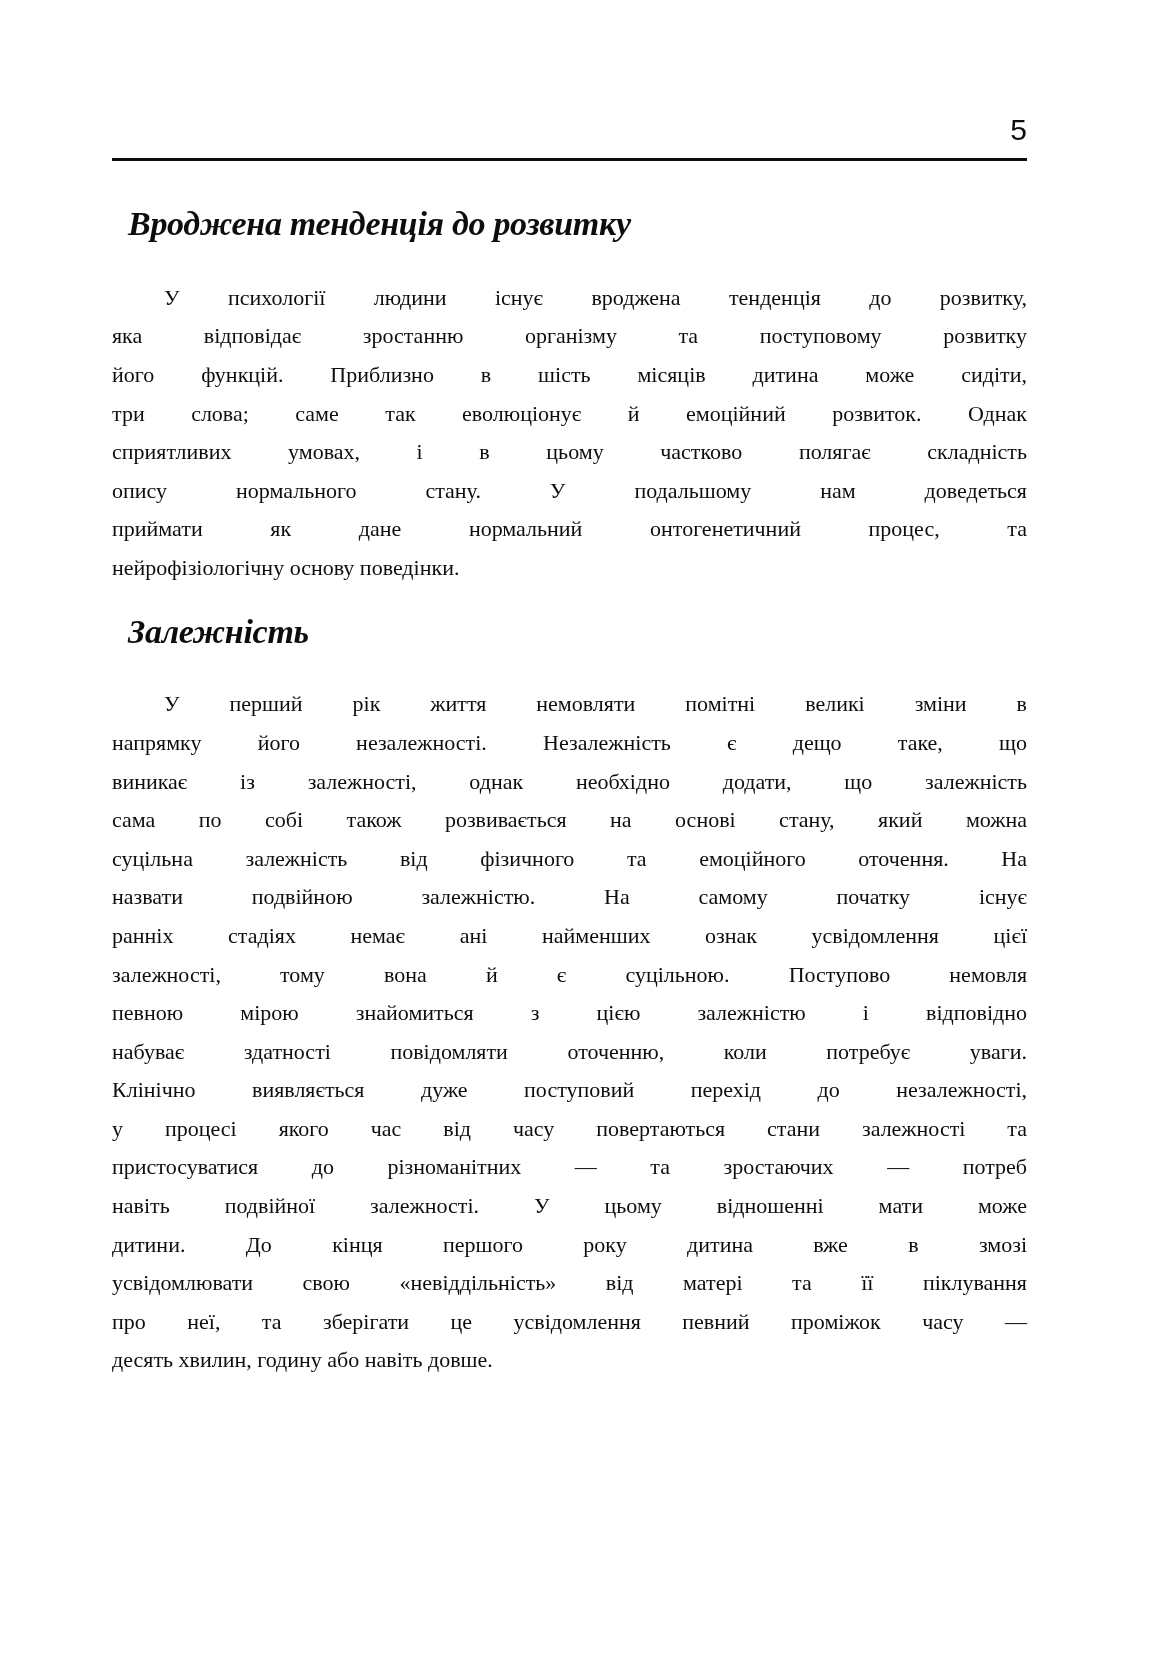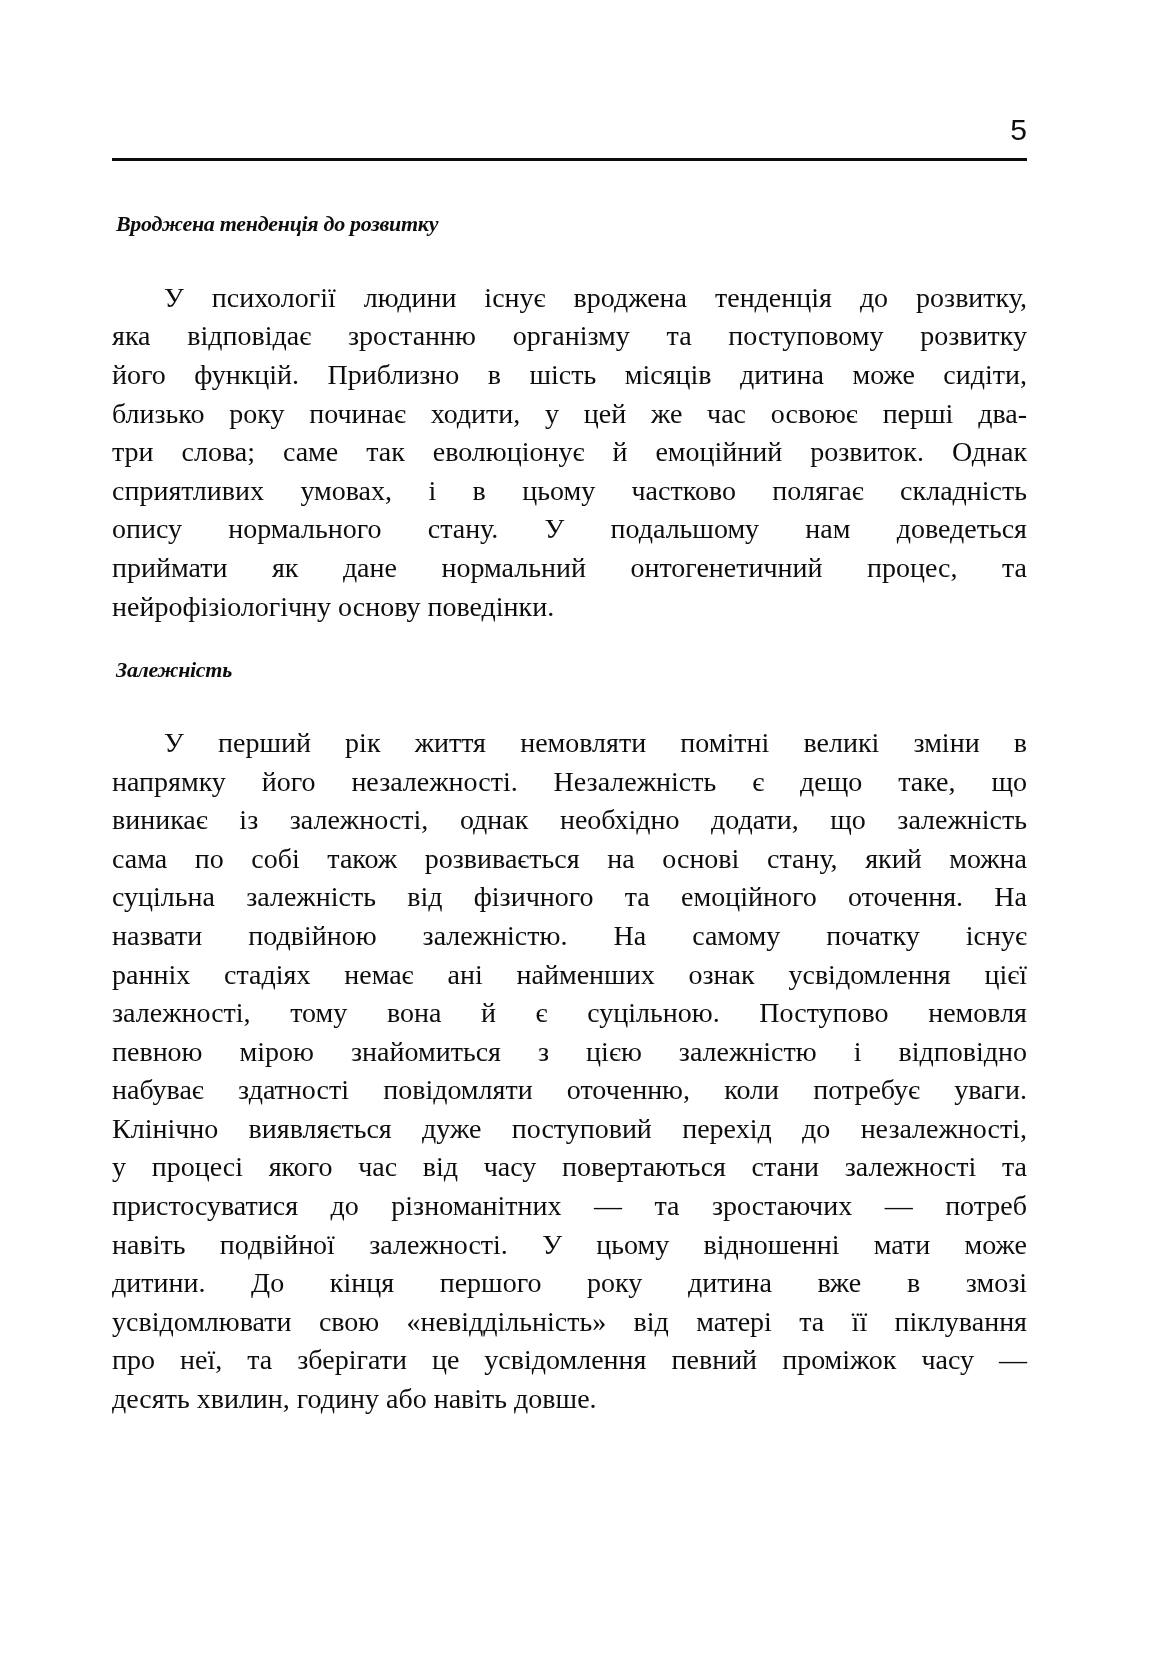--- a/index.html
+++ b/index.html
@@ -25,34 +25,34 @@
     font-size: 30px;
     line-height: 32px;
     color: #0d0d0d;
   }
   .rule {
     margin-top: 12px;
     height: 3px;
     background: #0d0d0d;
   }
   .heading {
-    margin: 4px;
+    margin: 16px;
     font-family: "Liberation Serif", serif;
     font-style: italic;
     font-weight: bold;
-    font-size: 22px;
+    font-size: 34px;
     line-height: 40.8px;
     letter-spacing: -0.3px;
     color: #0d0d0d;
   }
   .heading-1 { margin-top: 43px; }
   .heading-2 { margin-top: 24px; }
   .para {
     font-family: "Liberation Serif", serif;
-    font-size: 28px;
+    font-size: 22px;
     line-height: 38.6px;
     color: #0d0d0d;
   }
   .para-1 { margin-top: 34px; }
   .para-2 { margin-top: 33px; }
   .para .line {
     text-align: justify;
     text-align-last: justify;
     white-space: normal;
   }
@@ -68,21 +68,20 @@
     <div class="page-number">5</div>
 
     <div class="rule"></div>
 
     <h1 class="heading heading-1">Вроджена тенденція до розвитку</h1>
 
     <div class="para para-1">
         <div class="line first">У психології людини існує вроджена тенденція до розвитку,</div>
         <div class="line">яка відповідає зростанню організму та поступовому розвитку</div>
         <div class="line">його функцій. Приблизно в шість місяців дитина може сидіти,</div>
-        <div class="line">близько року починає ходити, у цей же час освоює перші два-</div>
         <div class="line">три слова; саме так еволюціонує й емоційний розвиток. Однак</div>
         <div class="line">сприятливих умовах, і в цьому частково полягає складність</div>
         <div class="line">опису нормального стану. У подальшому нам доведеться</div>
         <div class="line">приймати як дане нормальний онтогенетичний процес, та</div>
         <div class="line last">нейрофізіологічну основу поведінки.</div>
       </div>
 
     <h1 class="heading heading-2">Залежність</h1>
 
     <div class="para para-2">

